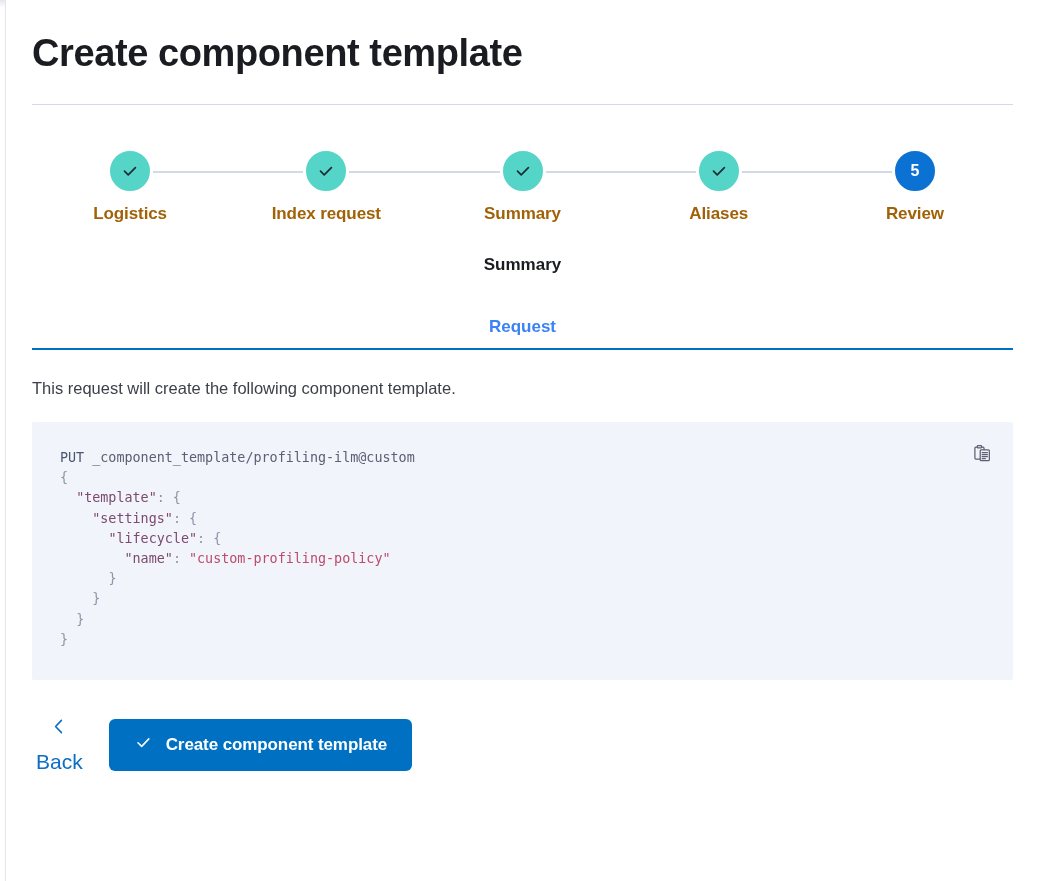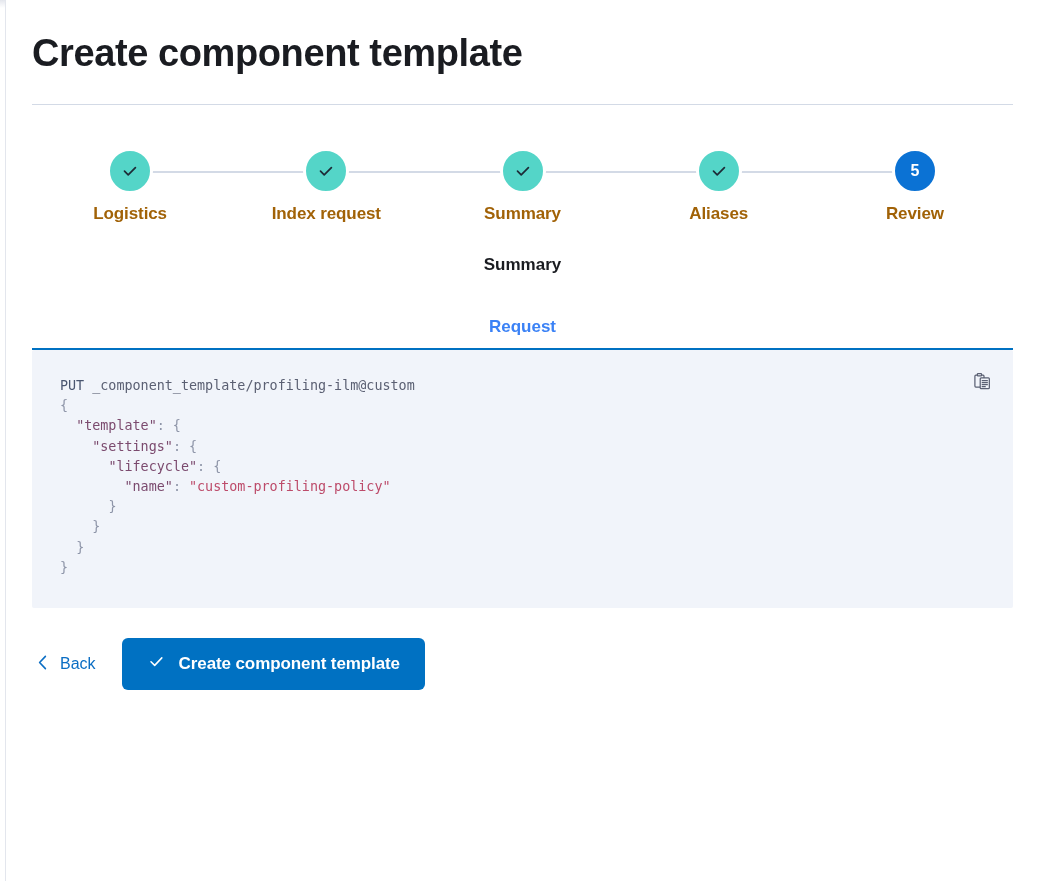--- a/index.html
+++ b/index.html
@@ -157,20 +157,21 @@
     margin: 0;
     padding-top: 26px;
     font-size: 16.5px;
     line-height: 24px;
     color: #3c4049;
   }
 
   
   .code-panel {
     position: relative;
+    margin-top: 22px;
     background: #f1f4fa;
     border-radius: 2px;
     padding: 26px 0 30px 0;
     min-height: 204px;
     box-sizing: border-box;
   }
   .code-panel pre {
     margin: 0;
     padding: 0 60px 0 28px;
     font-family: "DejaVu Sans Mono", "Liberation Mono", monospace;
@@ -204,27 +205,28 @@
   .actions {
     margin-top: 30px;
     display: flex;
     align-items: center;
     gap: 22px;
   }
   .back-link {
     display: inline-flex;
     align-items: center;
     gap: 10px;
-    font-size: 16px;
+    font-size: 21px;
     color: #0b6ec4;
     background: none;
     border: none;
     cursor: pointer;
     padding: 6px 4px;
     font-family: inherit;
+    flex-direction: column;
   }
   .primary-btn {
     display: inline-flex;
     align-items: center;
     gap: 13px;
     background: #0071c2;
     color: #ffffff;
     border: none;
     border-radius: 6px;
     padding: 14px 25px;
@@ -313,20 +315,21 @@
 
       </div>
     </div>
 
 
     <div class="tabs">
       <button class="tab">Summary</button>
       <button class="tab active">Request</button>
     </div>
 
+    <p class="request-desc">This request will create the following component template.</p>
 
     <div class="code-panel">
       <pre><span class="tok-method">PUT</span> <span class="tok-path">_component_template/profiling-ilm@custom</span>
 <span class="tok-punct">{</span>
   <span class="tok-key">"template"</span><span class="tok-punct">: {</span>
     <span class="tok-key">"settings"</span><span class="tok-punct">: {</span>
       <span class="tok-key">"lifecycle"</span><span class="tok-punct">: {</span>
         <span class="tok-key">"name"</span><span class="tok-punct">: </span><span class="tok-str">"custom-profiling-policy"</span>
       <span class="tok-punct">}</span>
     <span class="tok-punct">}</span>

